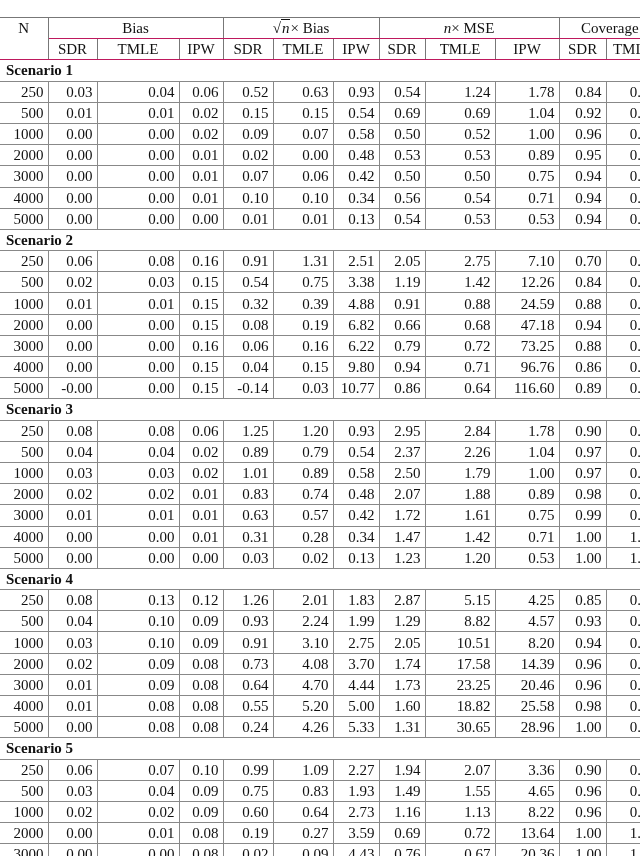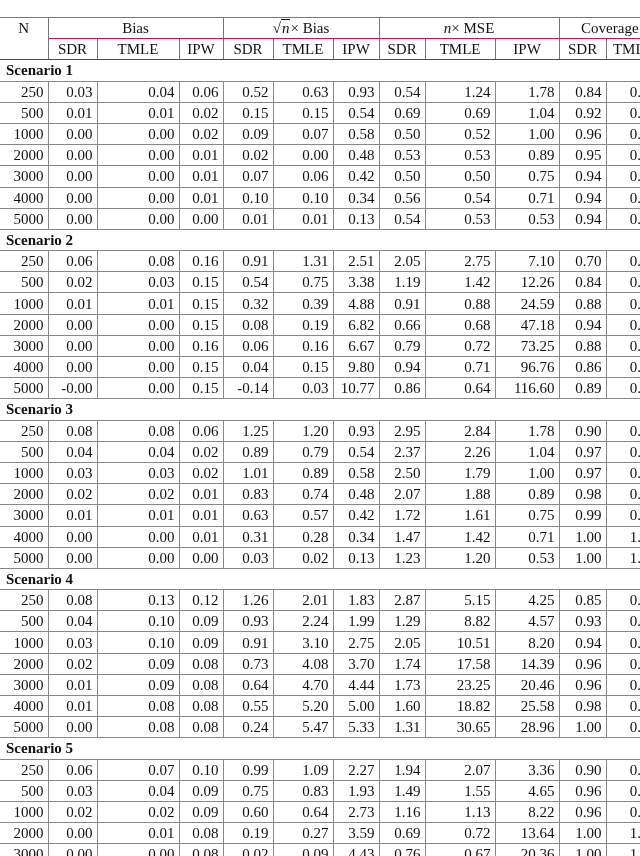--- a/index.html
+++ b/index.html
@@ -221,21 +221,21 @@
           <td>0.94</td>
           <td>0.94</td>
         </tr>
         <tr>
           <td>3000</td>
           <td>0.00</td>
           <td>0.00</td>
           <td>0.16</td>
           <td>0.06</td>
           <td>0.16</td>
-          <td>6.67</td>
+          <td>6.22</td>
           <td>0.79</td>
           <td>0.72</td>
           <td>73.25</td>
           <td>0.88</td>
           <td>0.92</td>
         </tr>
         <tr>
           <td>4000</td>
           <td>0.00</td>
           <td>0.00</td>
@@ -450,21 +450,21 @@
           <td>25.58</td>
           <td>0.98</td>
           <td>0.03</td>
         </tr>
         <tr>
           <td>5000</td>
           <td>0.00</td>
           <td>0.08</td>
           <td>0.08</td>
           <td>0.24</td>
-          <td>5.47</td>
+          <td>4.26</td>
           <td>5.33</td>
           <td>1.31</td>
           <td>30.65</td>
           <td>28.96</td>
           <td>1.00</td>
           <td>0.01</td>
         </tr>
         <tr class="group">
           <td colspan="12">Scenario 5</td>
         </tr>

